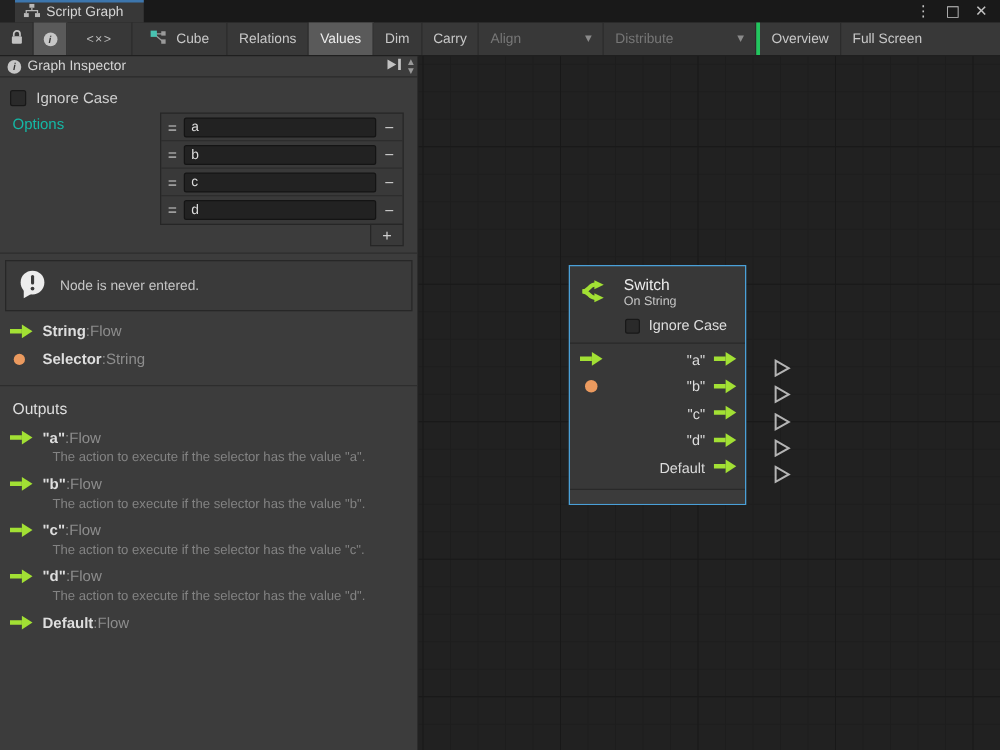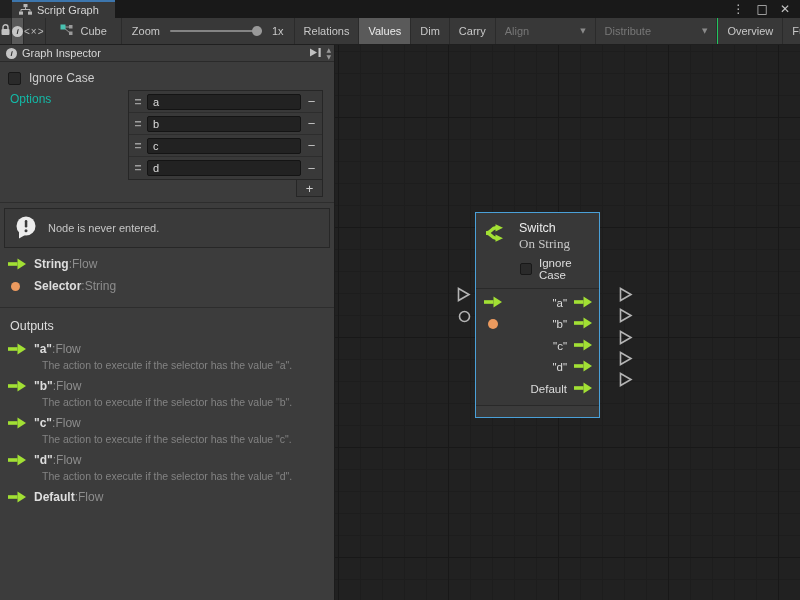--- a/index.html
+++ b/index.html
@@ -67,25 +67,25 @@
     background-color:#212121;
     background-image:
       linear-gradient(#181818 1px, transparent 1px),
       linear-gradient(90deg,#181818 1px, transparent 1px),
       linear-gradient(#1d1d1d 1px, transparent 1px),
       linear-gradient(90deg,#1d1d1d 1px, transparent 1px);
     background-size:110px 110px,110px 110px,22px 22px,22px 22px;
     background-position:3px 72px,3px 72px,3px 72px,3px 72px;
   }
 
-  .node { position:absolute; left:140px; top:167px; width:125px; background:#383838; border:1px solid #4aa0d8; }
+  .node { position:absolute; left:120px; top:167px; width:142px; background:#383838; border:1px solid #4aa0d8; }
   .node-header { padding:8px 8px 2px; display:flex; gap:11px; }
   .node-titles { display:flex; flex-direction:column; gap:1px; }
   .node-title { font-size:12.5px; color:#ececec; }
-  .node-subtitle { font-size:13px; color:#c6c6c6;font-family:Liberation Serif, serif; }
+  .node-subtitle { font-size:10px; color:#c6c6c6; }
   .node-ignore { display:flex; align-items:center; gap:7px; margin:3px 8px 7px 44px; font-size:11.5px; color:#dedede; }
   .node-ignore .checkbox { width:12px; height:12px; }
   .node-body { border-top:1px solid #292929; padding:3px 0 5px; }
   .port-row { height:21.5px; display:flex; align-items:center; padding:0 6px 0 8px; }
   .port-right { margin-left:auto; display:flex; align-items:center; gap:7px; font-size:11.5px; color:#dcdcdc; }
   .node-footer { border-top:1px solid #292929; height:12px; background:#3b3b3b; }
 
   .ext-port { position:absolute; }
 </style>
 </head>
@@ -131,48 +131,41 @@
     <span style="margin-right:4px;">
       <svg width="13" height="12" viewBox="0 0 13 12">
           <path d="M3 3 L10 9 M3 3 L10 3" stroke="#9a9a9a" stroke-width="1"></path>
           <rect x="0.5" y="0.5" width="5" height="5" fill="#49c2b1"></rect>
           <rect x="9" y="1" width="3.5" height="3.5" fill="#9a9a9a"></rect>
           <rect x="9" y="7.5" width="3.5" height="3.5" fill="#9a9a9a"></rect>
         </svg>
     </span>
     <span>Cube</span>
   </div>
-  <div class="zoom-area" style="border-right:1px solid #2b2b2b;">
-    <span>Zoom</span>
-    <span class="zoom-track">
-        <span class="zoom-handle"></span>
-      </span>
-    <span>1x</span>
-  </div>
   <div class="tb-btn">
       <span>Relations</span>
     </div>
   <div class="tb-btn tb-active">
       <span>Values</span>
     </div>
   <div class="tb-btn">
       <span>Dim</span>
     </div>
   <div class="tb-btn">
       <span>Carry</span>
     </div>
   <div class="tb-btn tb-disabled">
       <span>Align</span>
       <span class="caret">▼</span>
     </div>
   <div class="tb-btn tb-disabled">
       <span>Distribute</span>
       <span class="caret">▼</span>
     </div>
-  <div class="tb-btn" style="border-left:1px solid #22c55e;text-align:center;">
+  <div class="tb-btn" style="border-left:3px solid #22c55e;text-align:center;">
       <span>Overview</span>
     </div>
   <div class="tb-btn" style="border-right:none;">
       <span>Full Screen</span>
     </div>
 </div>
 
 <div class="inspector">
   <div class="insp-header">
     <span class="info-circle">i</span>

